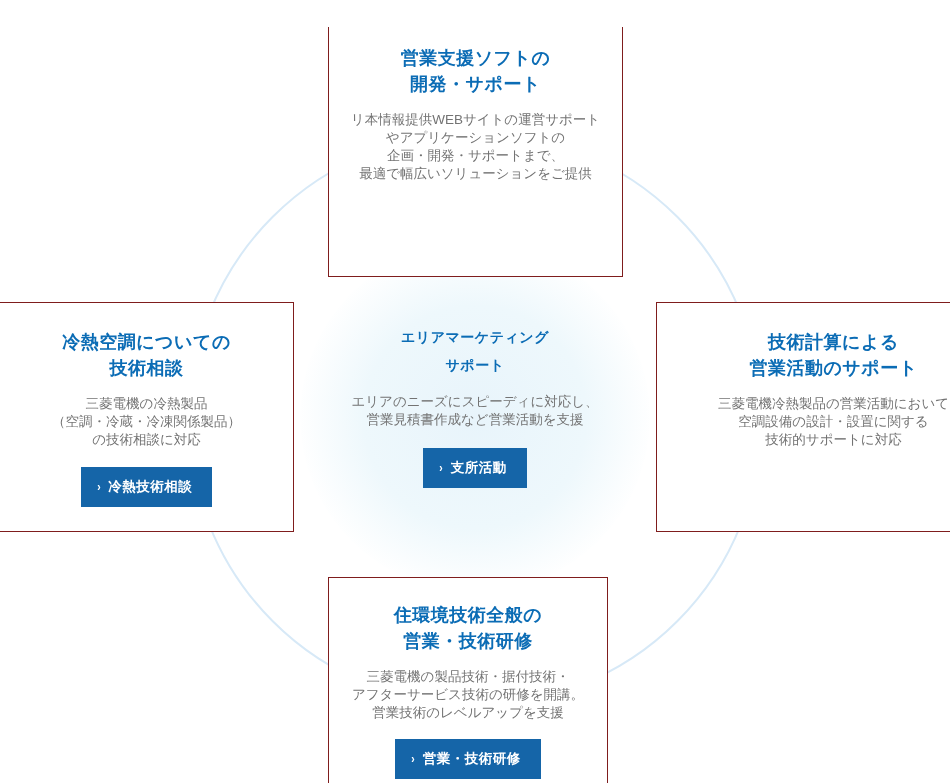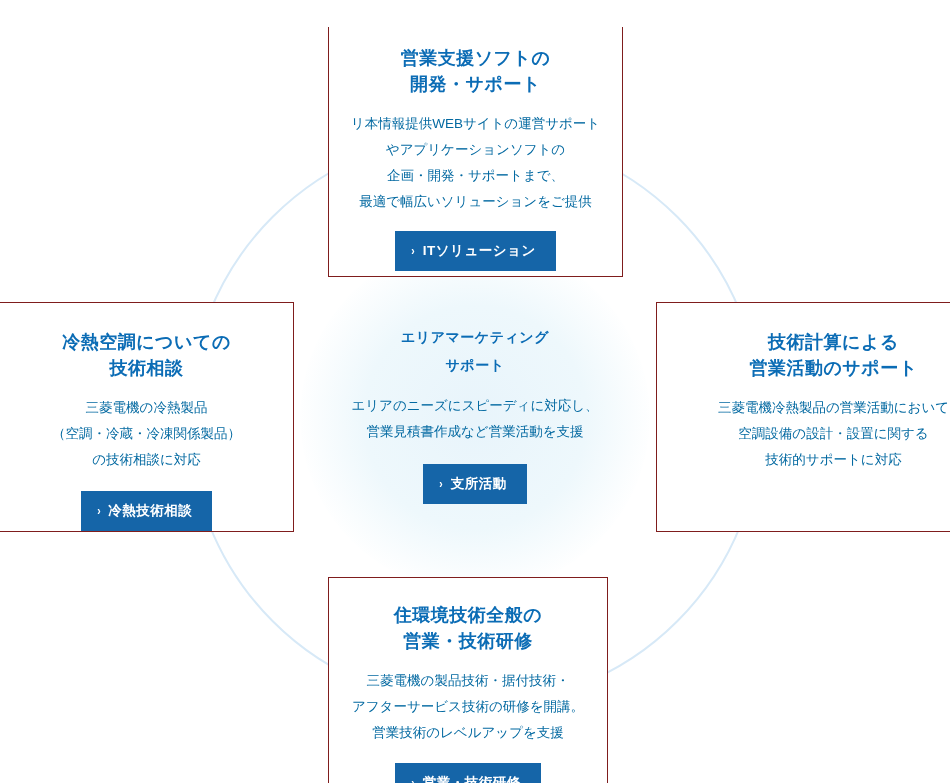--- a/index.html
+++ b/index.html
@@ -49,23 +49,23 @@
   }
   .card-title {
     color: #0b6cb5;
     font-weight: bold;
     font-size: 18px;
     line-height: 26px;
     letter-spacing: 0.5px;
     white-space: pre-line;
   }
   .card-body {
-    color: #0369a1;
+    color: #737373;
     font-size: 13.5px;
-    line-height: 26px;
+    line-height: 18px;
     white-space: pre-line;
   }
   .btn {
     display: inline-block;
     background: #1565a8;
     color: #ffffff;
     font-size: 13.5px;
     font-weight: bold;
     letter-spacing: 0.5px;
     padding: 11px 20px 11px 16px;
@@ -148,23 +148,20 @@
   <div class="ring"></div>
   <div class="center-glow"></div>
 
   <div class="card" id="card-top">
     <div class="card-title">営業支援ソフトの
 開発・サポート</div>
     <div class="card-body">リ本情報提供WEBサイトの運営サポート
 やアプリケーションソフトの
 企画・開発・サポートまで、
 最適で幅広いソリューションをご提供</div>
-    <div class="btn-wrap">
-      <span class="btn"><span class="chev">›</span><span>ITソリューション</span></span>
-    </div>
   </div>
 
   <div class="card" id="card-left">
     <div class="card-title">冷熱空調についての
 技術相談</div>
     <div class="card-body">三菱電機の冷熱製品
 （空調・冷蔵・冷凍関係製品）
 の技術相談に対応</div>
     <div class="btn-wrap">
       <span class="btn"><span class="chev">›</span><span>冷熱技術相談</span></span>

